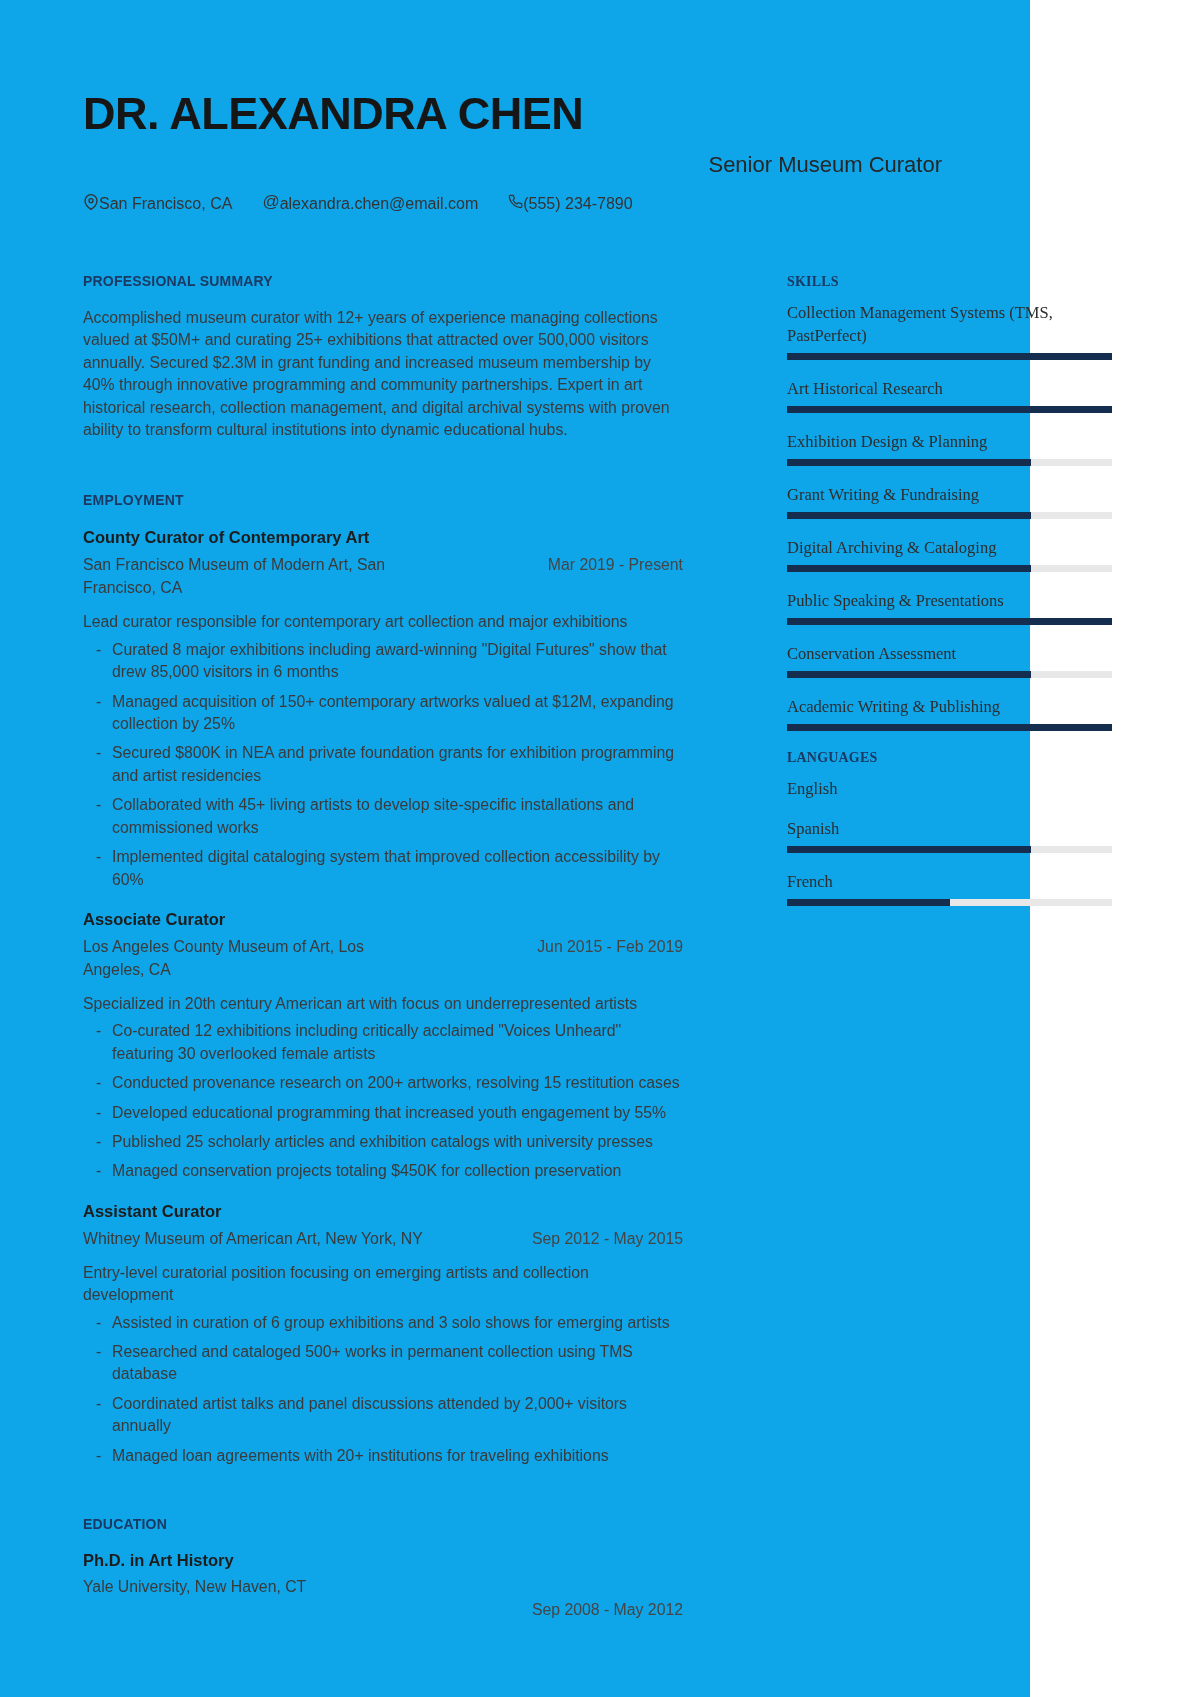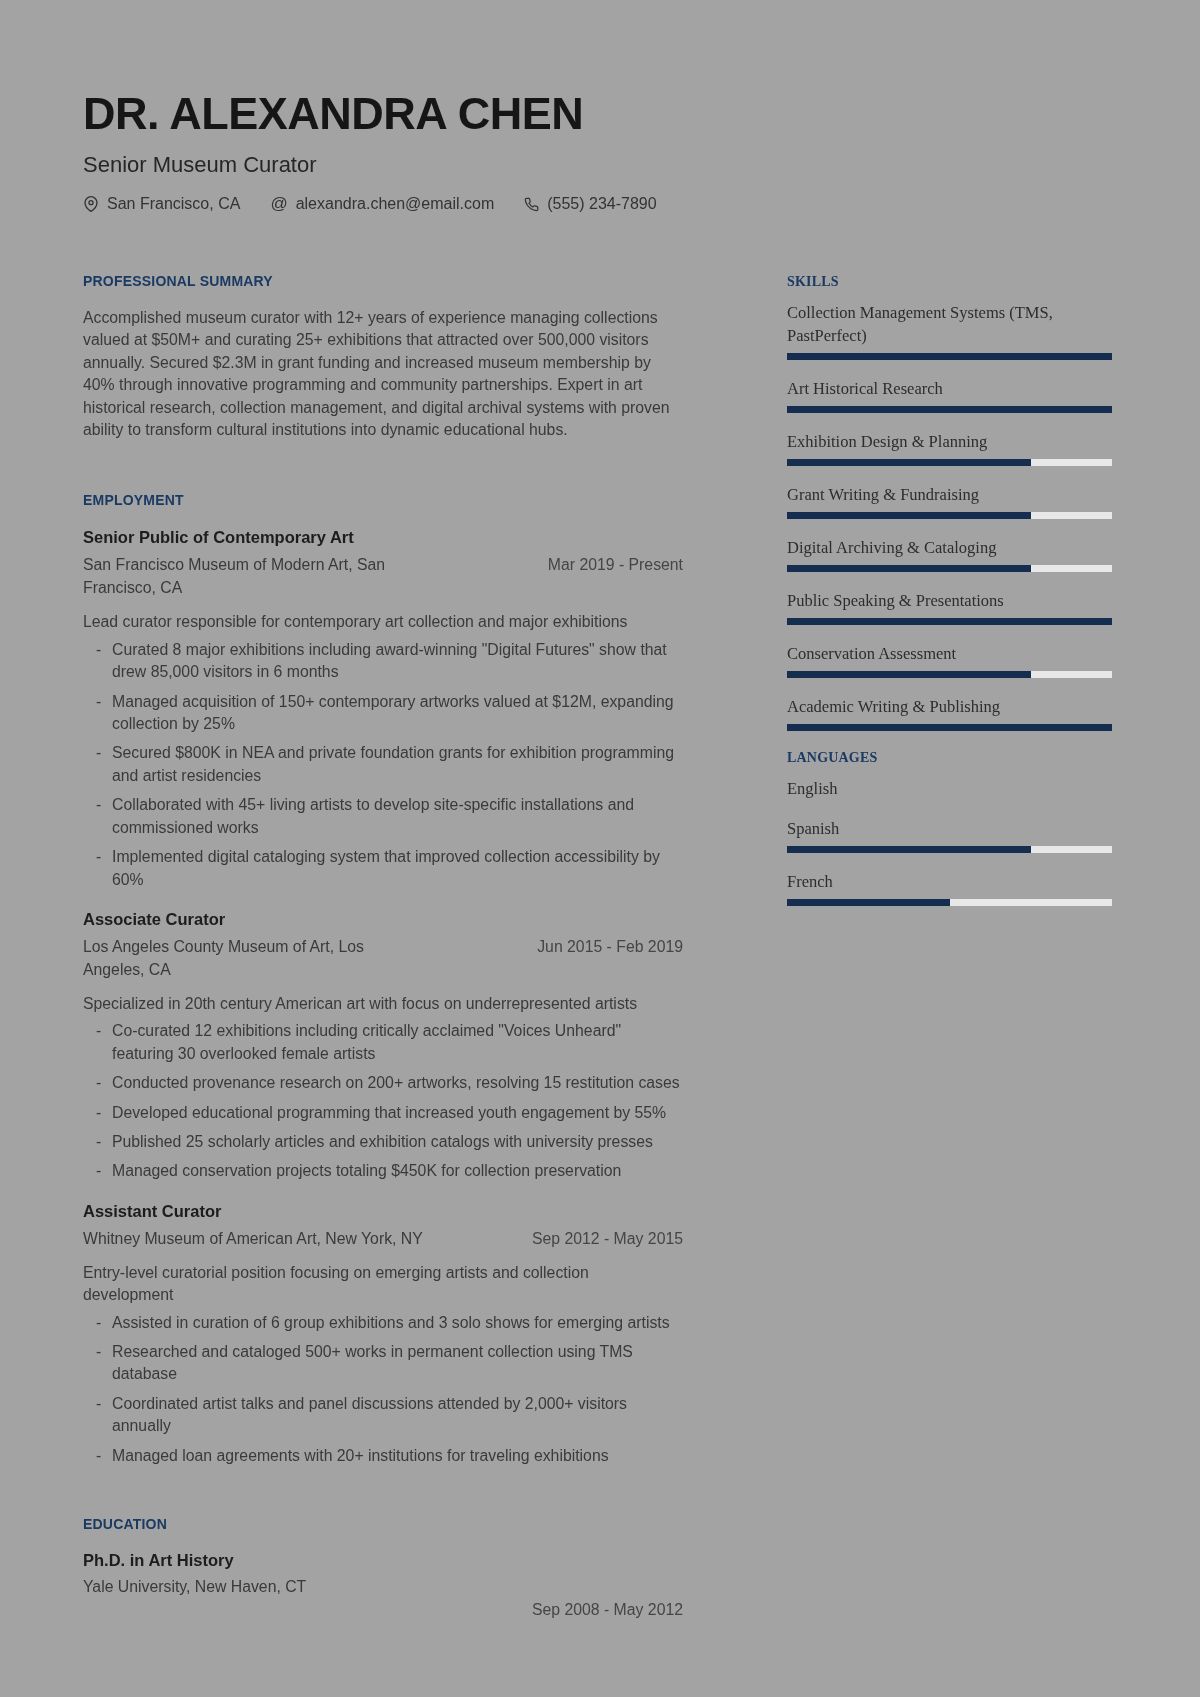--- a/index.html
+++ b/index.html
@@ -4,42 +4,43 @@
 <style>
   html, body { margin: 0; padding: 0; background: #ffffff; }
   body {
     width: 1200px; height: 1697px;
     font-family: "Liberation Sans", sans-serif;
     color: #3a3a3a;
     overflow: hidden;
   }
   .page {
     box-sizing: border-box;
-    width: 1200px; height: 1697px;
+    width: 1030px; height: 1697px;
     padding: 90px 88px 0 83px;
-    background: #a3a3a3;
+    background: #0ea5e9;
   }
   
   h1.name {
     margin: 0;
     font-size: 45px; line-height: 48px;
     font-weight: 700; letter-spacing: -0.5px;
     color: #161616;
   }
   .subtitle {
     margin-top: 14px;
     font-size: 22px; line-height: 26px;
     color: #262626;
+    text-align: right;
   }
   .contact {
     margin-top: 16px;
     display: flex; align-items: center; gap: 30px;
     font-size: 16px; line-height: 20px; color: #333333;
   }
-  .citem { display: inline-flex; align-items: center; gap: 8px; }
+  .citem { display: inline-flex; align-items: flex-start; }
   .citem svg { display: block; }
   .at-glyph { font-size: 17px; color: #333333; line-height: 16px; }
   
   .columns { display: flex; gap: 104px; margin-top: 58px; }
   .left { width: 600px; flex: 0 0 600px; }
   .sidebar { width: 325px; flex: 0 0 325px; font-family: Liberation Serif, serif; }
   h2.sec {
     margin: 0 0 16px 0;
     font-size: 14px; line-height: 19px;
     font-weight: 700; letter-spacing: 0.2px;
@@ -128,21 +129,21 @@
 
       <section class="summary">
         <h2 class="sec">PROFESSIONAL SUMMARY</h2>
         <p class="summary-text">Accomplished museum curator with 12+ years of experience managing collections valued at $50M+ and curating 25+ exhibitions that attracted over 500,000 visitors annually. Secured $2.3M in grant funding and increased museum membership by 40% through innovative programming and community partnerships. Expert in art historical research, collection management, and digital archival systems with proven ability to transform cultural institutions into dynamic educational hubs.</p>
       </section>
 
       <section class="employment">
         <h2 class="sec">EMPLOYMENT</h2>
 
         <div class="job">
-          <div class="job-title">Senior Public of Contemporary Art</div>
+          <div class="job-title">County Curator of Contemporary Art</div>
           <div class="company-row">
             <span class="company">San Francisco Museum of Modern Art, San
 Francisco, CA</span>
             <span class="dates">Mar 2019 - Present</span>
           </div>
           <div class="job-desc">Lead curator responsible for contemporary art collection and major exhibitions</div>
           <ul class="bullets">
             <li>Curated 8 major exhibitions including award-winning "Digital Futures" show that drew 85,000 visitors in 6 months</li>
             <li>Managed acquisition of 150+ contemporary artworks valued at $12M, expanding collection by 25%</li>
             <li>Secured $800K in NEA and private foundation grants for exhibition programming and artist residencies</li>

